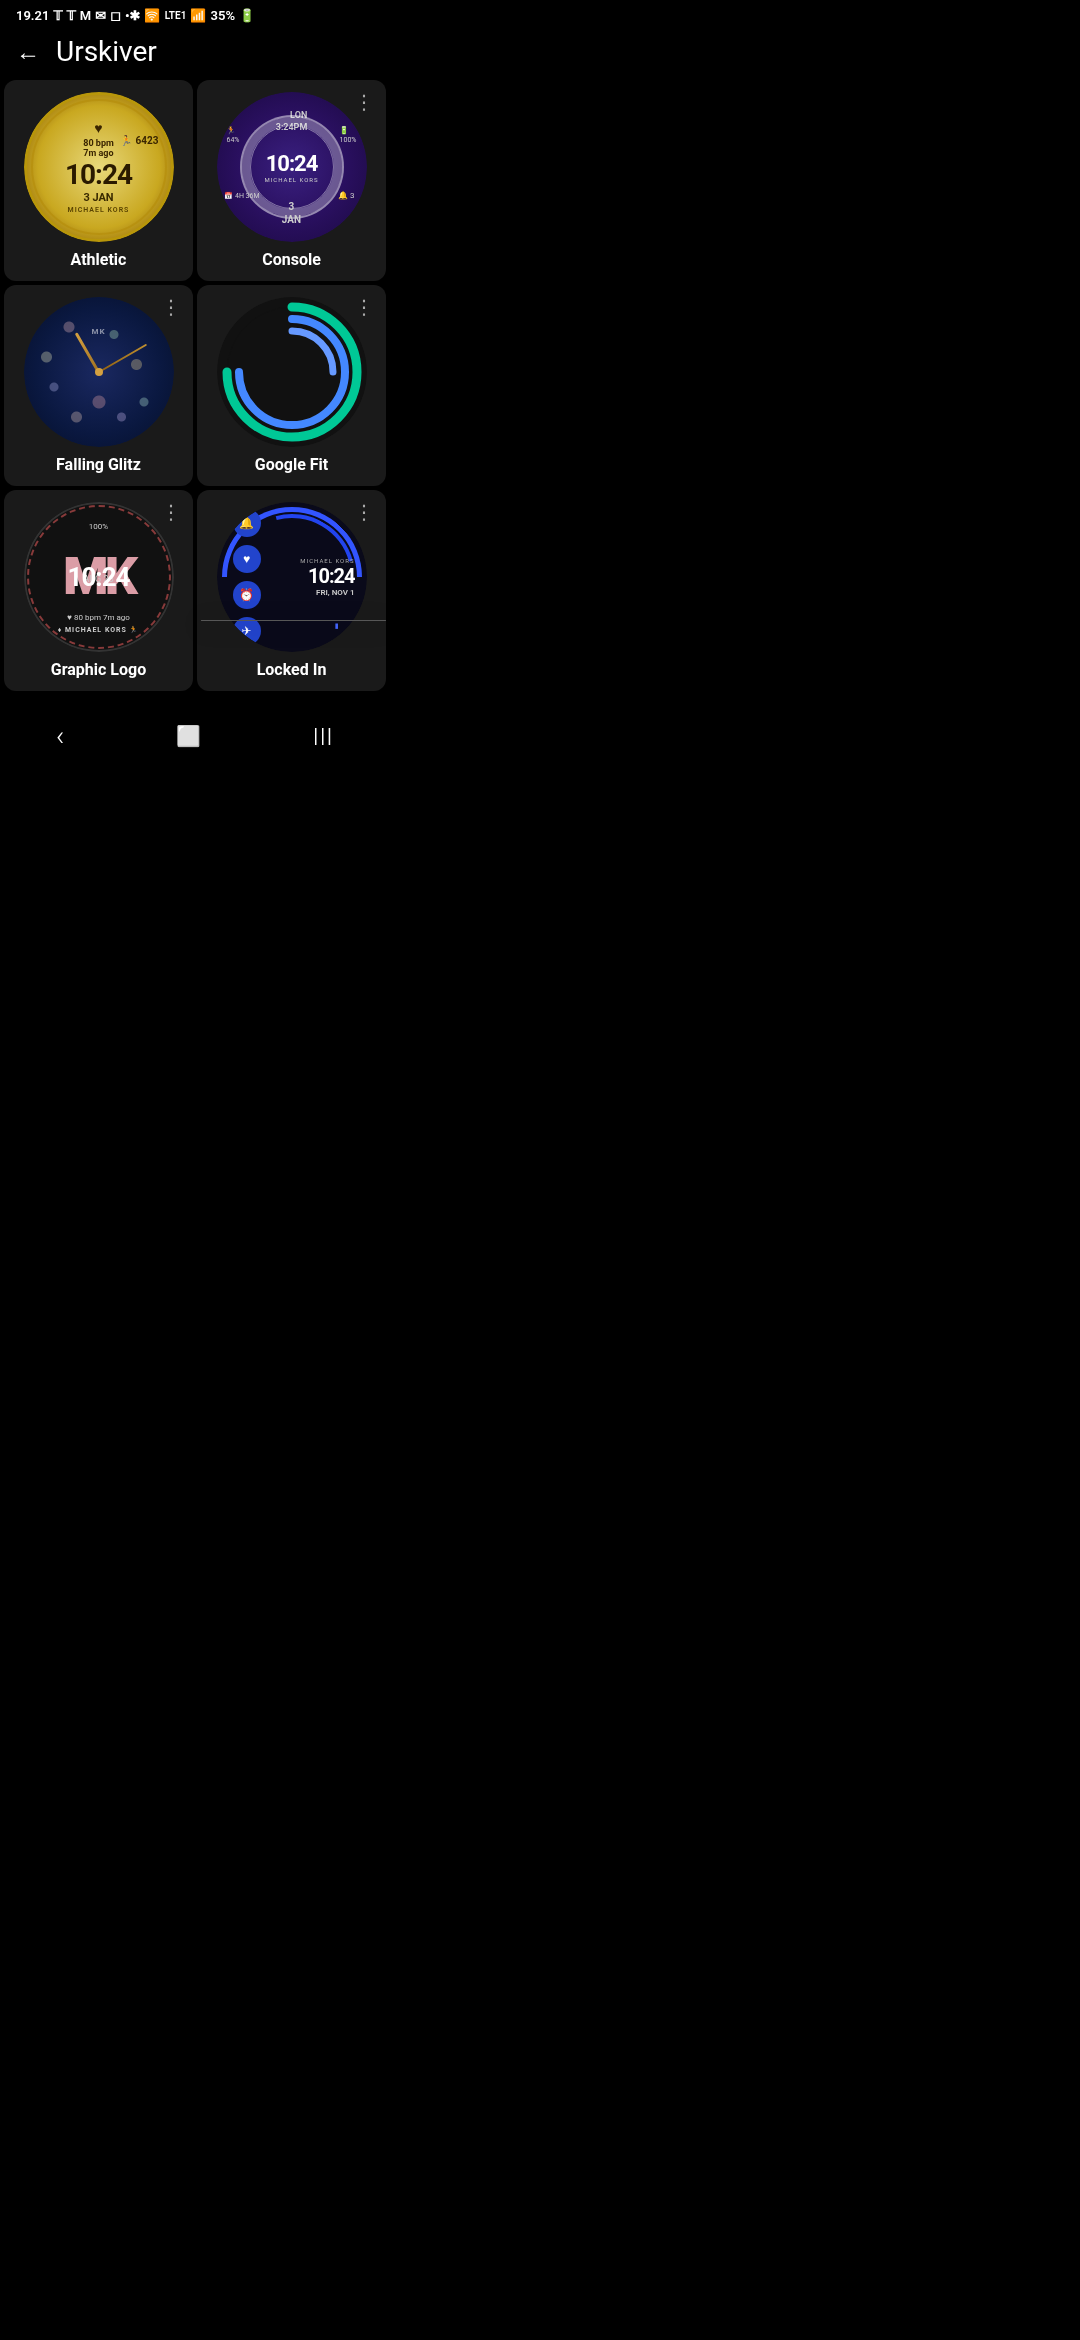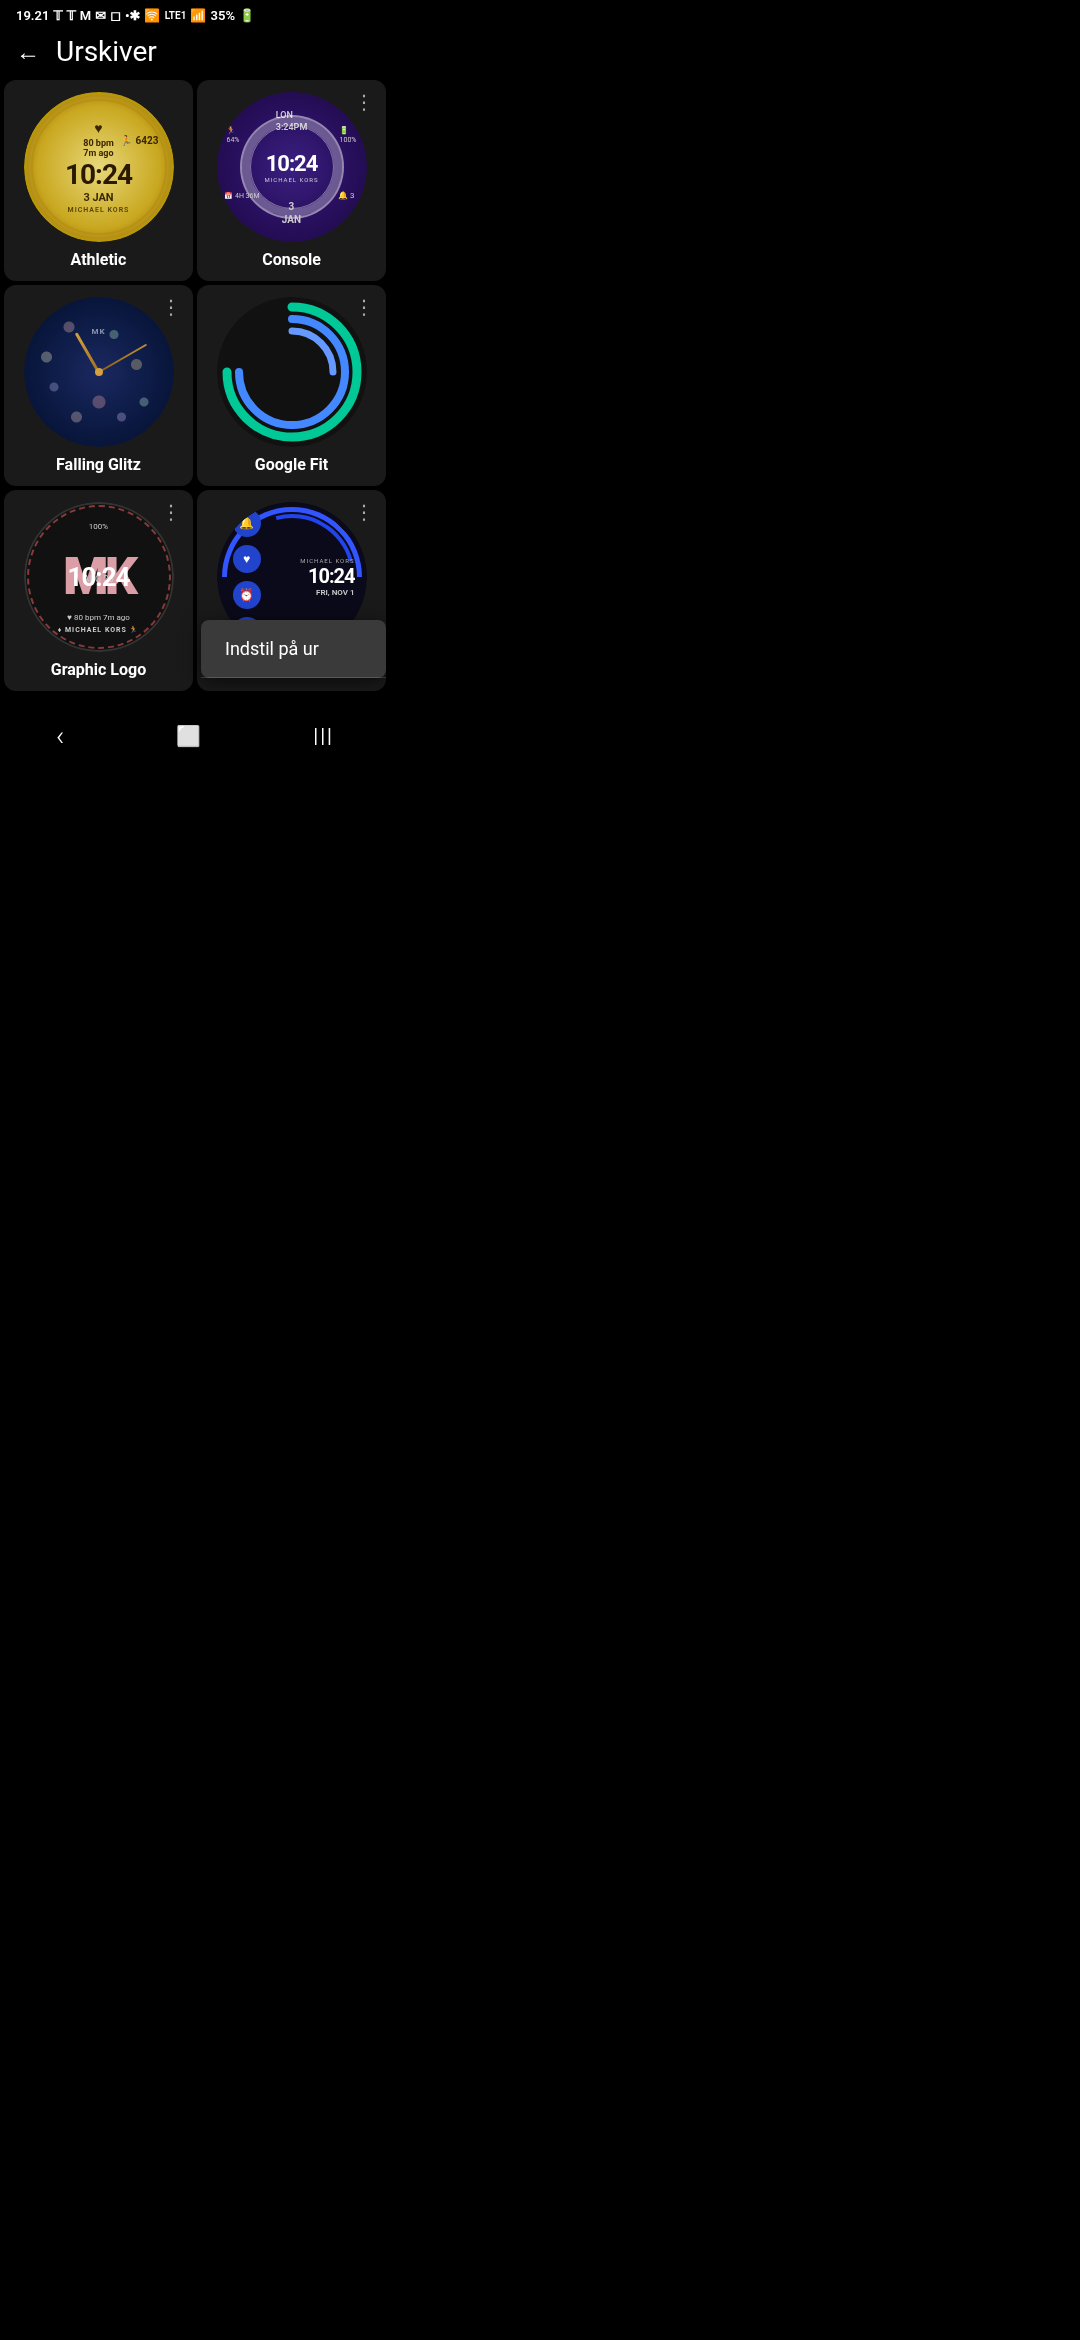--- a/index.html
+++ b/index.html
@@ -186,21 +186,21 @@
       font-size: 6px;
       color: #ccc;
       letter-spacing: 1px;
     }
     .console-city {
       position: absolute;
       top: 18px;
       font-size: 9px;
       color: #ccc;
       font-weight: 600;
-      text-align: left;
+      text-align: right;
       line-height: 1.3;
     }
     .console-date {
       position: absolute;
       bottom: 16px;
       font-size: 10px;
       font-weight: 700;
       color: #ccc;
       text-align: center;
       line-height: 1.3;
@@ -661,23 +661,20 @@
         </div>
         <div class="locked-bat">▮</div>
       </div>
     </div>
     <span class="watch-label">Locked In</span>
   </div>
 
 </div>
 
 <div class="dropdown-overlay">
-  <div class="dropdown-item">
-    <span>Indstil på ur</span>
-  </div>
   <div class="dropdown-divider"></div>
 </div>
 
 <div class="bottom-nav">
   <span class="nav-btn" style="font-size:28px;font-weight:300;">‹</span>
   <span class="nav-btn" style="font-size:20px;">⬜</span>
   <span class="nav-btn" style="font-size:20px; letter-spacing:2px;">|||</span>
 </div>
 
 </body></html>

